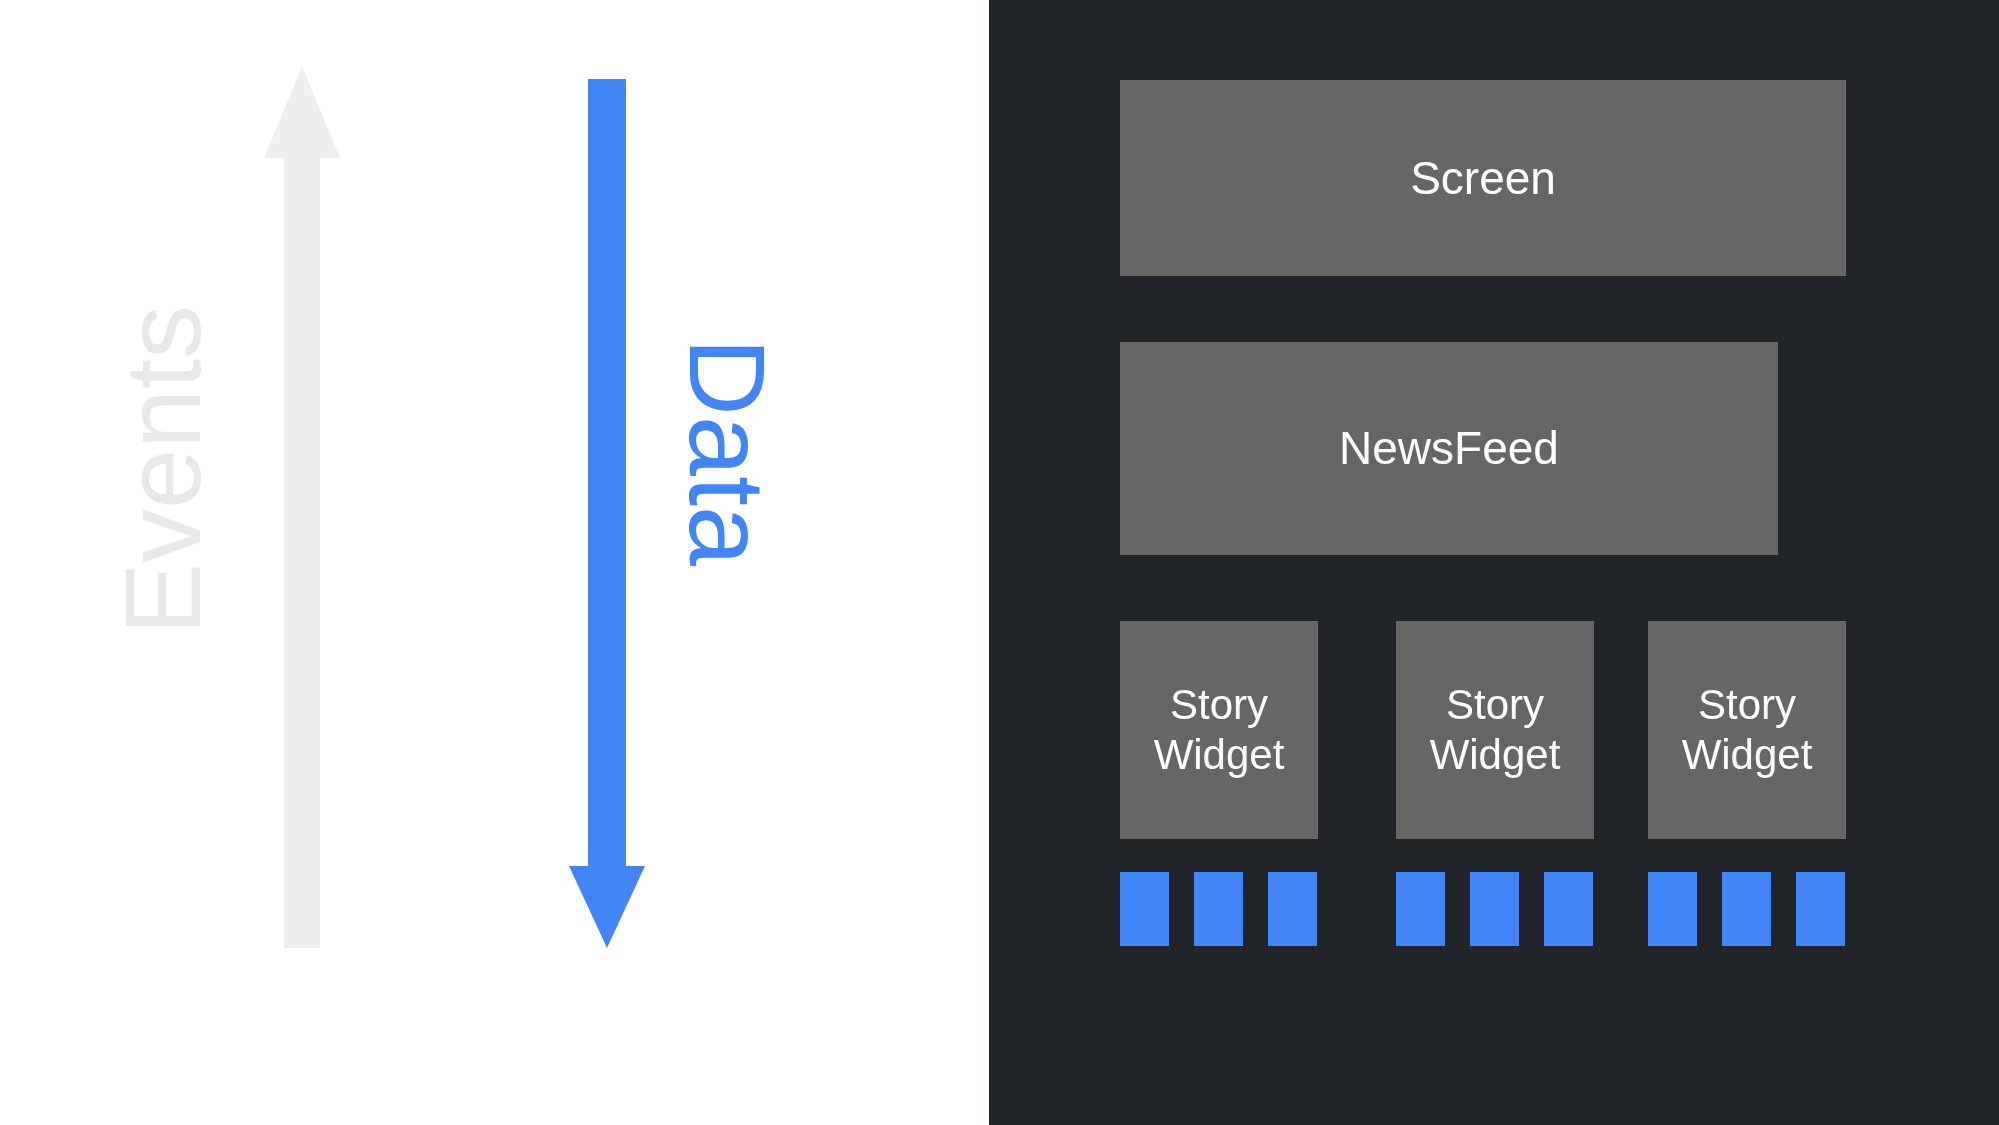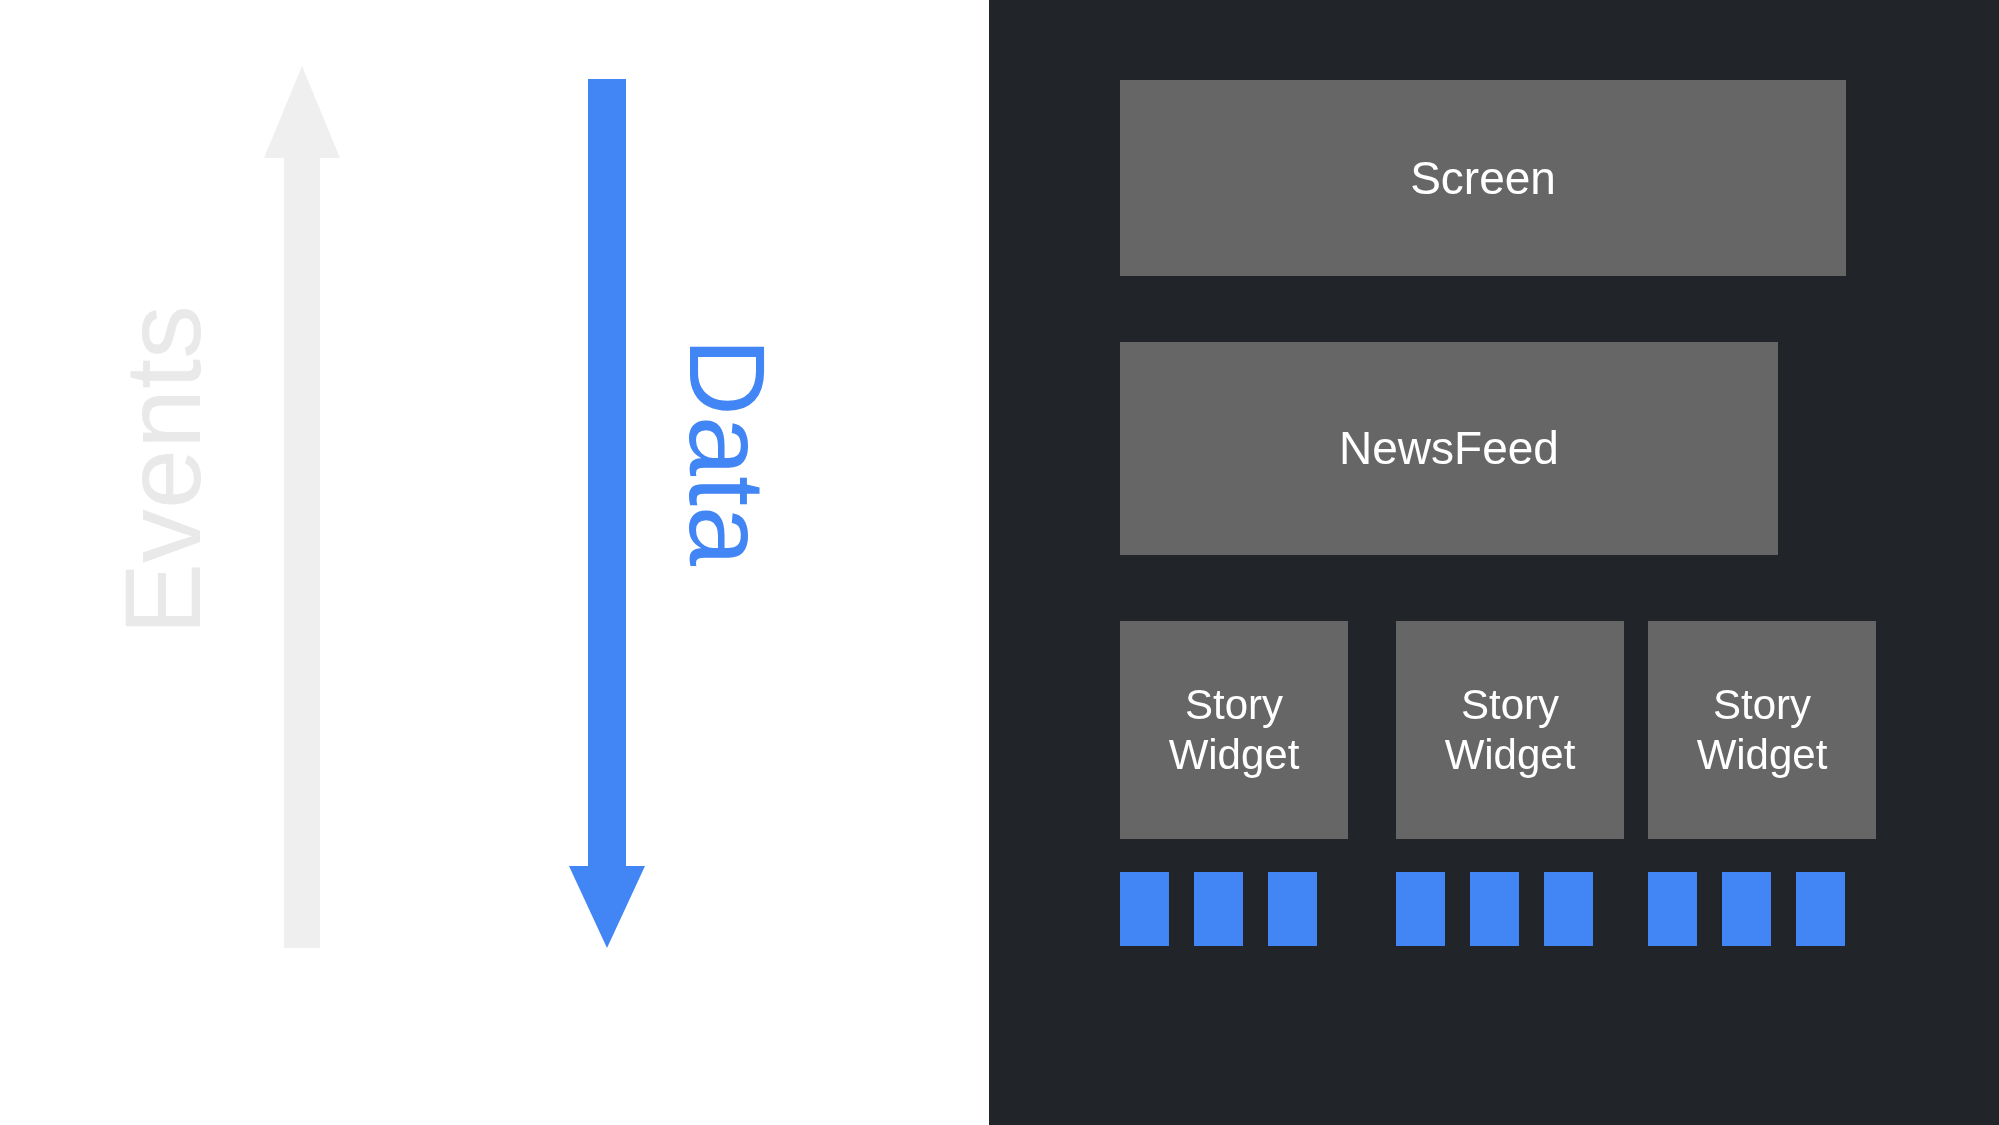--- a/index.html
+++ b/index.html
@@ -105,21 +105,21 @@
     width: 198px;
     height: 325px;
   }
   .widget-group.g0 { left: 0px; }
   .widget-group.g1 { left: 276px; }
   .widget-group.g2 { left: 528px; }
 
   .box.story {
     position: absolute;
     left: 0; top: 0;
-    width: 228px;
+    width: 198px;
     height: 218px;
     font-size: 42px;
     flex-direction: column;
   }
   .story-line { display: block; }
 
   .bar-row {
     position: absolute;
     left: 0;
     top: 251px;

